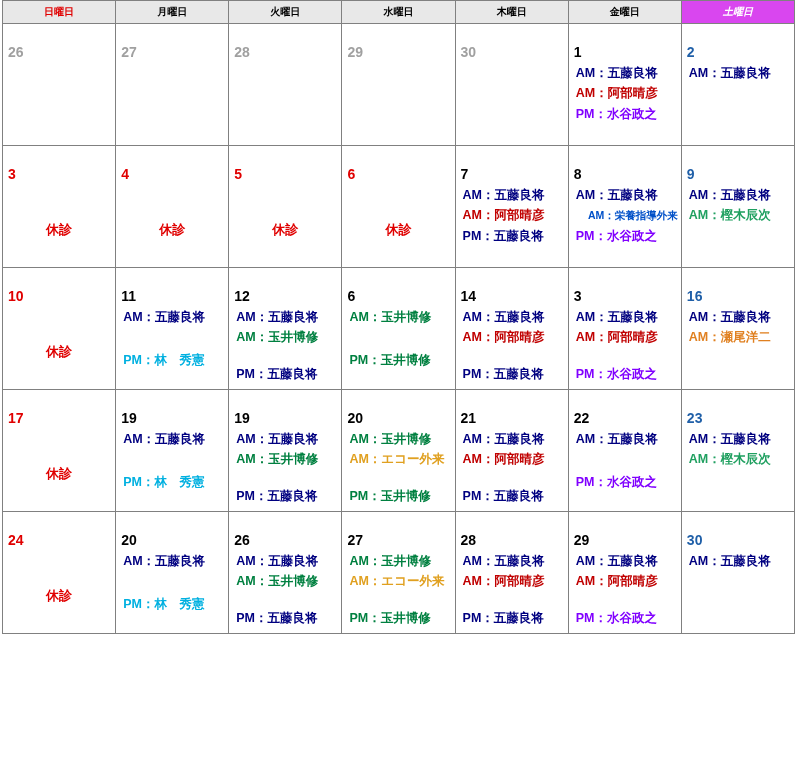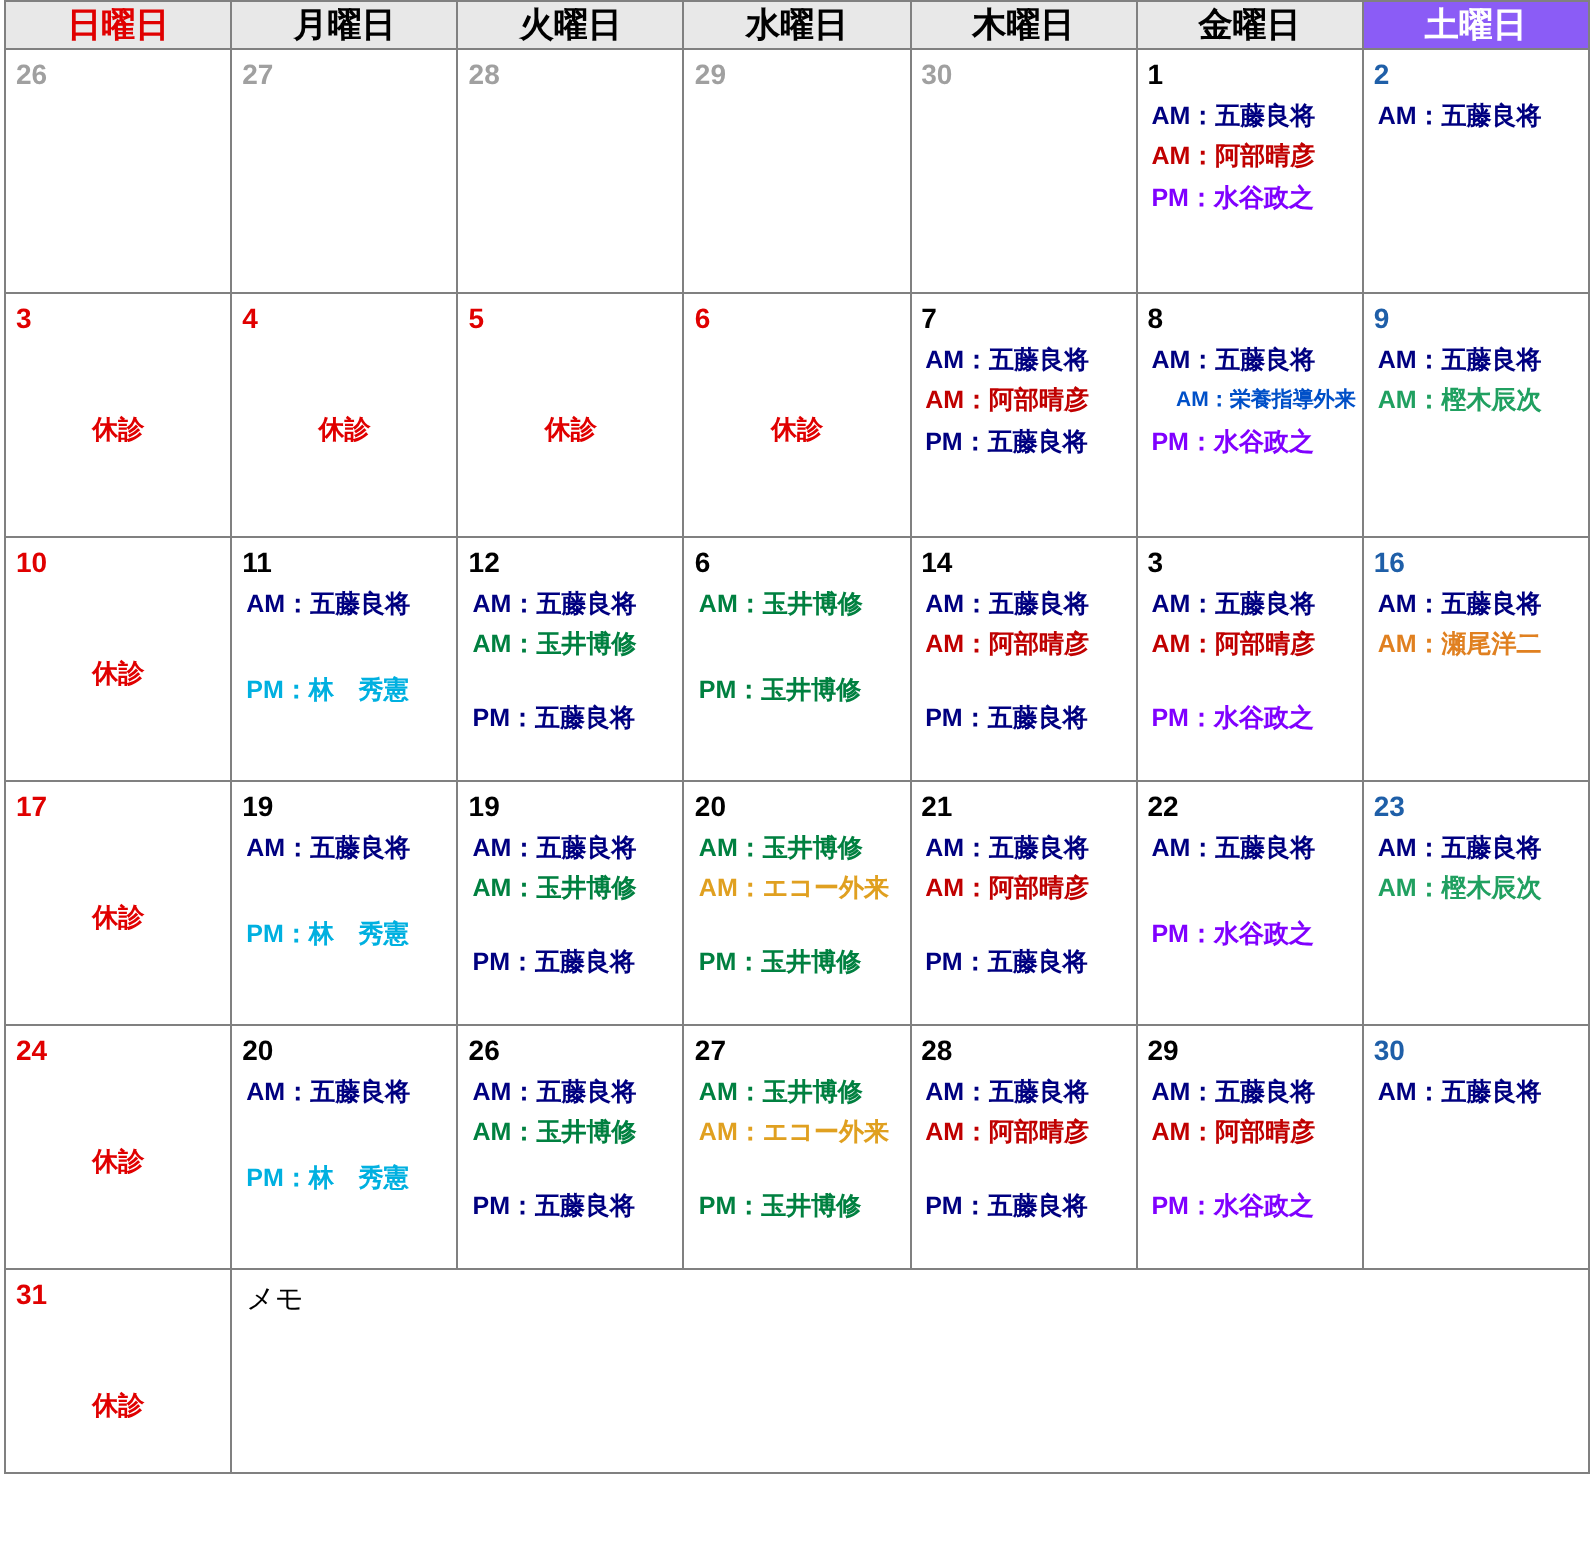--- a/index.html
+++ b/index.html
@@ -15,34 +15,34 @@
   }
   #calendar {
     width: 793px;
     margin: 0 0 0 2px;
     border-collapse: collapse;
     table-layout: fixed;
   }
   #calendar col { width: 113px; }
   #calendar th {
     height: 22px;
-    font-size: 17px;
+    font-size: 10px;
     font-weight: bold;
     text-align: center;
     border: 1px solid #808080;
     padding: 0;
   }
   th.hdr-sun { background: #e8e8e8; color: #e00000; }
   th.hdr-wd  { background: #e8e8e8; color: #000000; }
-  th.hdr-sat { background: #8b5cf6; color: #ffffff; }
+  th.hdr-sat { background: #d946ef; color: #ffffff; font-style: italic; }
 
   #calendar td {
     border: 1px solid #808080;
     vertical-align: top;
-    padding: 4px 0 0 0;
+    padding: 20px 0 0 0;
     height: 122px;
     box-sizing: border-box;
   }
   td.blank-cell { border: 1px solid #808080; background:#ffffff; }
 
   .daynum {
     font-size: 14px;
     font-weight: bold;
     padding-left: 5px;
     line-height: 16px;
@@ -331,23 +331,14 @@
             <div class="entry pm-push" style="color: rgb(128, 0, 255);">PM：水谷政之</div>
           </div>
         </td>
         <td>
           <div class="daynum blue">30</div>
           <div class="entries">
             <div class="entry" style="color: rgb(0, 0, 128);">AM：五藤良将</div>
           </div>
         </td>
       </tr>
-      <tr id="memo-row">
-        <td>
-          <div class="daynum red">31</div>
-          <div class="rest rest-small">休診</div>
-        </td>
-        <td colspan="6">
-          <div class="memo-label">メモ</div>
-        </td>
-      </tr>
     </tbody>
 </table>
 
 </body></html>

